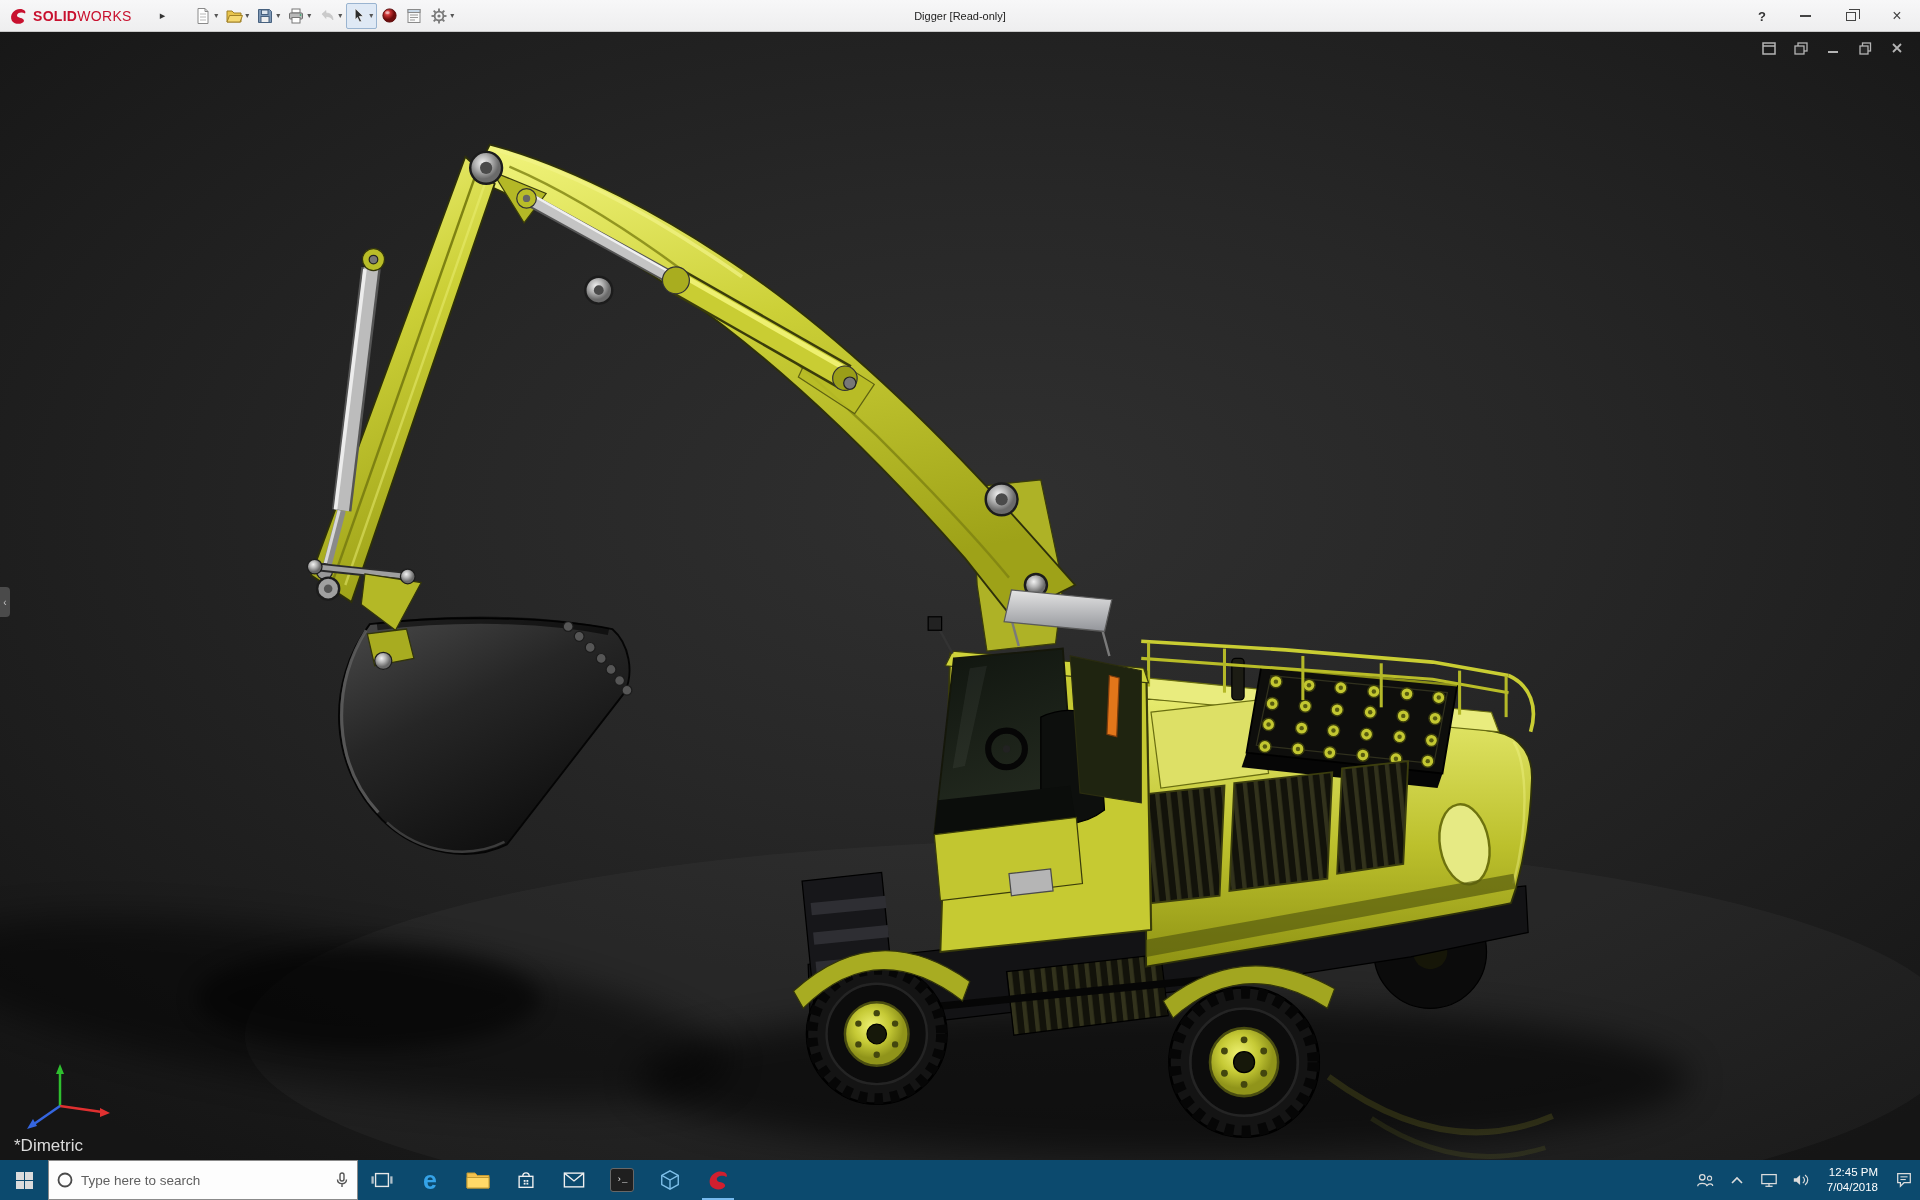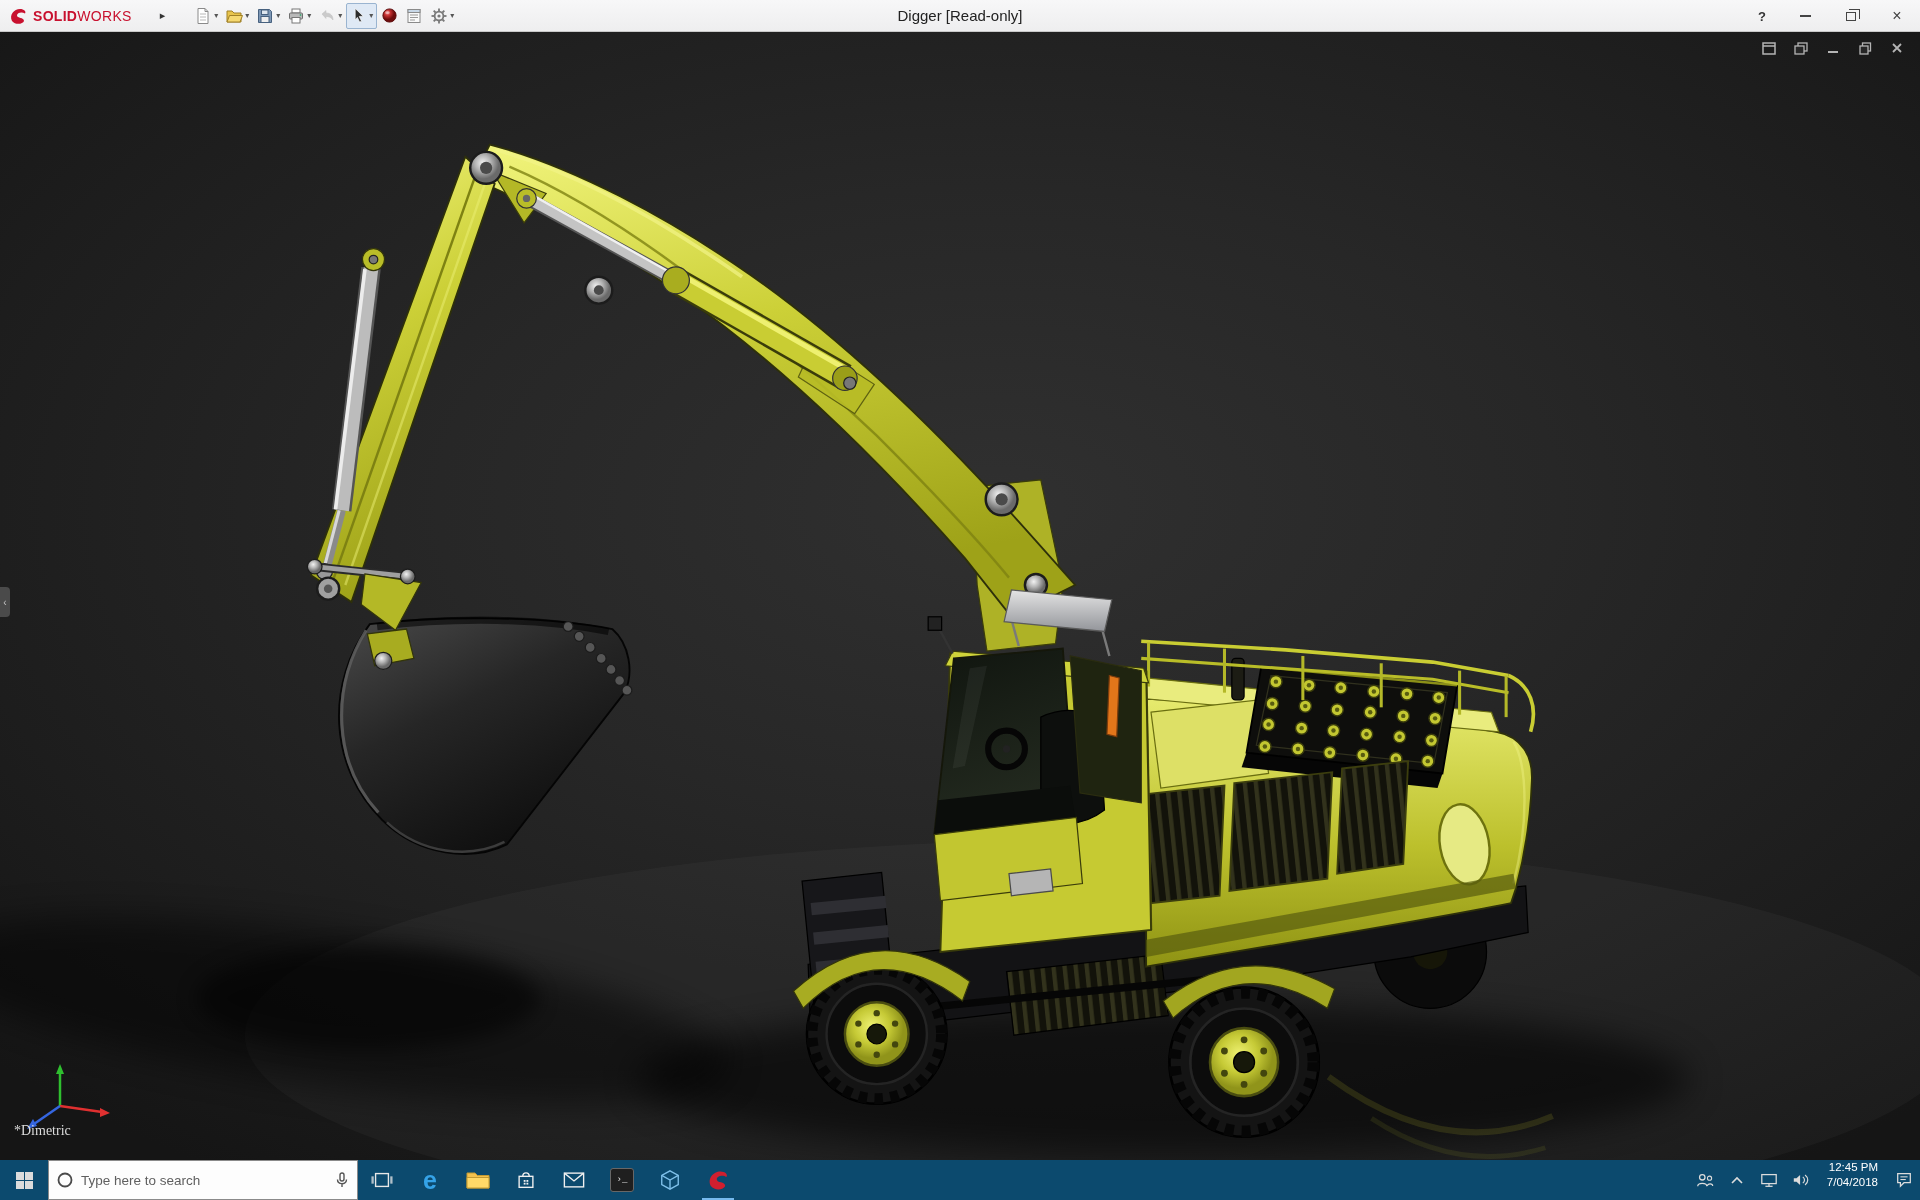--- a/index.html
+++ b/index.html
@@ -15,21 +15,21 @@
   .brand-text { font-size:14px; letter-spacing:.3px; color:#c8102e; white-space:nowrap; }
   .brand-text b { font-weight:bold; }
   .flyout { font-size:11px; color:#333; padding:0 10px 0 2px; cursor:default; }
   .tb-icons { display:flex; align-items:center; gap:1px; }
   .tb-btn { display:flex; align-items:center; height:26px; padding:0 3px; border-radius:2px; }
   .tb-btn svg { display:block; }
   .tb-btn .caret { font-size:8px; color:#555; margin-left:2px; }
   .tb-btn.active { background:#dfe9f5; border:1px solid #9ab4d0; }
   .tb-btn.disabled svg { opacity:.45; }
   .tb-title { position:absolute; left:50%; transform:translateX(-50%);
-    font-size:15px; color:#222; }
+    font-size:11px; color:#222; }
   .tb-right { position:absolute; right:0; top:0; height:32px; display:flex; align-items:stretch; }
   .help-btn { width:40px; display:flex; align-items:center; justify-content:center;
     font-size:13px; font-weight:bold; color:#333; }
   .win-btn { width:46px; display:flex; align-items:center; justify-content:center; }
   .glyph-min { width:11px; height:1px; border-bottom:2px solid #444; }
   .glyph-restore { position:relative; width:10px; height:9px; border:1.5px solid #444; }
   .glyph-restore:before { content:""; position:absolute; left:2px; top:-4px; width:10px; height:9px;
     border:1.5px solid #444; border-left:none; border-bottom:none; }
   .glyph-close { font-size:16px; color:#444; line-height:1; }
 
@@ -41,38 +41,38 @@
 
   .doc-controls { position:absolute; top:8px; right:14px; display:flex; gap:14px; align-items:center; z-index:5; }
   .doc-controls span { display:flex; align-items:center; justify-content:center; width:18px; height:16px; }
   .doc-controls svg { display:block; }
 
   .edge-tab { position:absolute; left:0; top:555px; width:10px; height:30px;
     background:#4a4a4a; border-radius:0 4px 4px 0; color:#c2c2c2; font-size:10px;
     display:flex; align-items:center; justify-content:center; z-index:5; }
 
   .triad { position:absolute; left:16px; bottom:28px; z-index:5; }
-  .view-label { position:absolute; left:14px; bottom:21px; font-size:14px; color:#dcdcdc; z-index:5;font-family:Liberation Serif, serif; }
+  .view-label { position:absolute; left:14px; bottom:4px; font-size:17px; color:#dcdcdc; z-index:5; }
 
   
   .taskbar { position:absolute; left:0; right:0; bottom:0; height:40px; background:#0c4a6e;
     display:flex; align-items:stretch; z-index:40; }
   .tk-btn { width:48px; display:flex; align-items:center; justify-content:center; position:relative; }
   .tk-btn.running:after { content:""; position:absolute; bottom:0; left:8px; right:8px; height:2px; background:#76b9ed; }
   .search-box { width:310px; background:#fdfdfd; border:1px solid #8a8a8a; display:flex;
     align-items:center; gap:8px; padding:0 8px; }
   .search-box input { flex:1; border:none; outline:none; font-size:13.5px; color:#333; background:transparent; }
   .search-box input::placeholder { color:#5f5f5f; }
   .edge-glyph { font-size:25px; font-weight:bold; color:#35a3e8; line-height:1; }
   .cmd-glyph { font-size:9px; color:#e8e8e8; font-family:"Liberation Mono","DejaVu Sans Mono",monospace; }
   .cmd-tile { width:24px; height:24px; background:#1f1f1f; border:1px solid #676767; border-radius:3px;
     display:flex; align-items:center; justify-content:center; }
   .tray { margin-left:auto; display:flex; align-items:stretch; }
   .tray-btn { width:32px; display:flex; align-items:center; justify-content:center; }
-  .clock { display:flex; flex-direction:column; align-items:flex-end;
+  .clock { display:flex; flex-direction:column; justify-content:center; align-items:flex-end;
     padding:0 10px; color:#fff; font-size:11.5px; line-height:1.3; text-align:right; }
 </style>
 </head>
 <body>
 
 <div class="screen">
 
   <div class="titlebar">
     <div class="brand">
       <svg width="20" height="20" viewBox="0 0 20 20">

